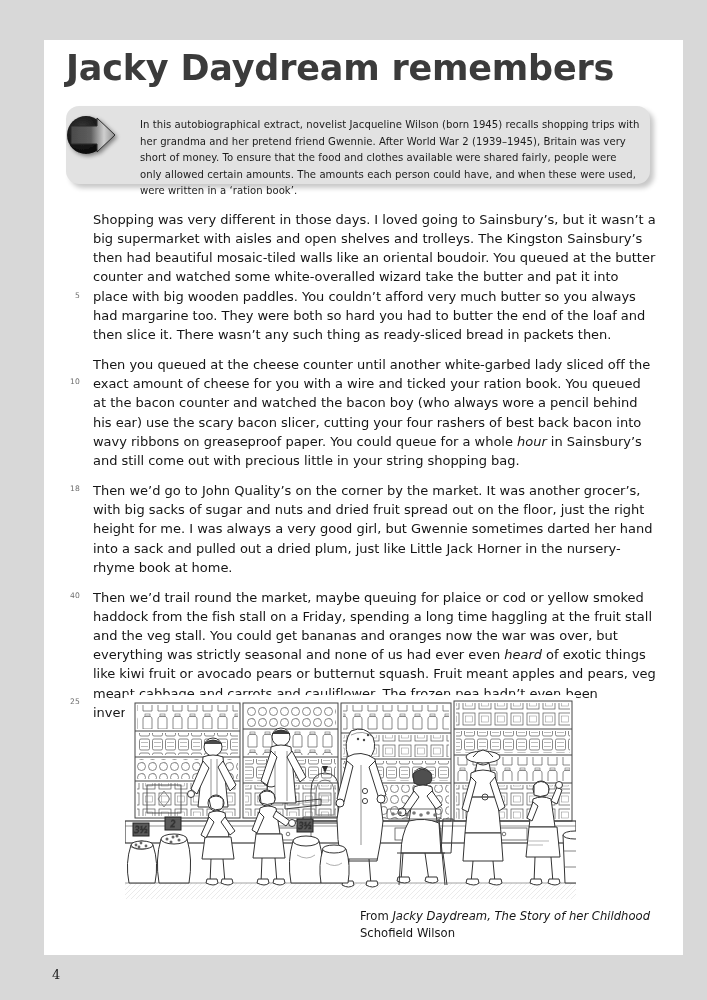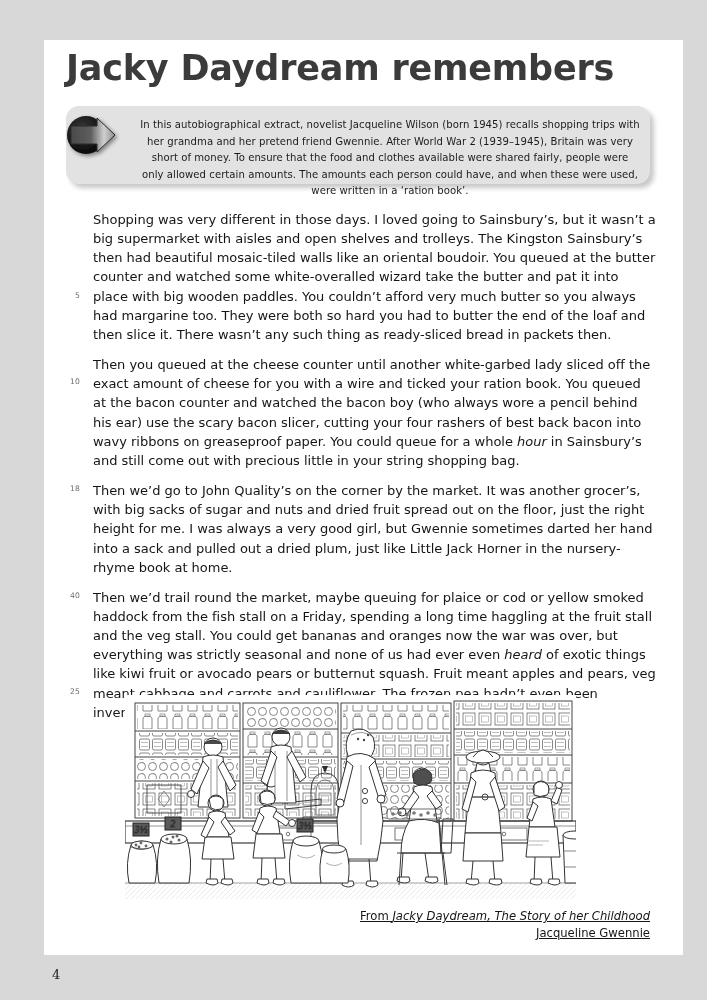--- a/index.html
+++ b/index.html
@@ -46,21 +46,20 @@
   
   .intro-box {
     position: absolute;
     left: 22px;
     top: 66px;
     width: 584px;
     min-height: 78px;
     background: #e2e2e2;
     border-radius: 13px;
     box-shadow: 4px 4px 5px rgba(0,0,0,0.22);
-    text-align: center;
   }
   .intro-text {
     position: absolute;
     left: 74px;
     top: 11px;
     width: 500px;
     font-size: 10.1px;
     line-height: 16.6px;
     color: #1b1b1b;
     letter-spacing: 0.05px;
@@ -113,25 +112,23 @@
     height: 205px;
     font-style: italic;
   }
   .illus svg { display: block; }
 
   
   .attrib {
     position: absolute;
     right: 33px;
     top: 868px;
-    text-align: right;
     font-size: 11.6px;
     line-height: 16.5px;
     color: #151515;
-    text-decoration: underline;
   }
   .attrib .ital { font-style: italic; }
 
   
   .footer {
     position: absolute;
     left: 0;
     top: 955px;
     width: 707px;
     height: 45px;
@@ -215,21 +212,21 @@
         <div class="para-text">Then you queued at the cheese counter until another white-garbed lady sliced off the exact amount of cheese for you with a wire and ticked your ration book. You queued at the bacon counter and watched the bacon boy (who always wore a pencil behind his ear) use the scary bacon slicer, cutting your four rashers of best back bacon into wavy ribbons on greaseproof paper. You could queue for a whole <i>hour</i> in Sainsbury’s and still come out with precious little in your string shopping bag.</div>
       </div>
 
       <div class="para-row">
         <div class="linenum" style="top:3px;">18</div>
         <div class="para-text">Then we’d go to John Quality’s on the corner by the market. It was another grocer’s, with big sacks of sugar and nuts and dried fruit spread out on the floor, just the right height for me. I was always a very good girl, but Gwennie sometimes darted her hand into a sack and pulled out a dried plum, just like Little Jack Horner in the nursery-rhyme book at home.</div>
       </div>
 
       <div class="para-row">
         <div class="linenum" style="top:3px;">40</div>
-        <div class="linenum" style="top:99px;">25</div>
+        <div class="linenum" style="top:109px;">25</div>
         <div class="para-text">Then we’d trail round the market, maybe queuing for plaice or cod or yellow smoked haddock from the fish stall on a Friday, spending a long time haggling at the fruit stall and the veg stall. You could get bananas and oranges now the war was over, but everything was strictly seasonal and none of us had ever even <i>heard</i> of exotic things like kiwi fruit or avocado pears or butternut squash. Fruit meant apples and pears, veg meant cabbage and carrots and cauliflower. The frozen pea hadn’t even been invented. We didn’t have a fridge or freezer anyway.</div>
       </div>
 
     </div>
 
     <div class="illus">
       <svg width="451" height="205" viewBox="0 0 451 205">
         <defs>
           <pattern id="tinRow" x="0" y="0" width="13" height="14" patternUnits="userSpaceOnUse">
             <rect x="1.5" y="2" width="10" height="11" rx="1.5" fill="none" stroke="#555" stroke-width="0.7"></rect>
@@ -527,21 +524,21 @@
           <line x1="402" y1="146" x2="424" y2="146"></line>
           <line x1="402" y1="150" x2="418" y2="150"></line>
         </g>
       </svg>
     </div>
 
     <div class="attrib">
       <div>
         <span>From </span><span class="ital">Jacky Daydream, The Story of her Childhood</span>
       </div>
-      <div>Jacqueline Gwennie</div>
+      <div>Schofield Wilson</div>
     </div>
 
   </div>
 
   <div class="footer">
     <div class="footer-page">4</div>
     <div class="footer-right">
       <span>Schofield &amp; Sims</span><span class="sp"></span><span class="bold">Key Stage 2 Comprehension</span><span class="sp"></span><span>Book 3</span>
     </div>
   </div>

